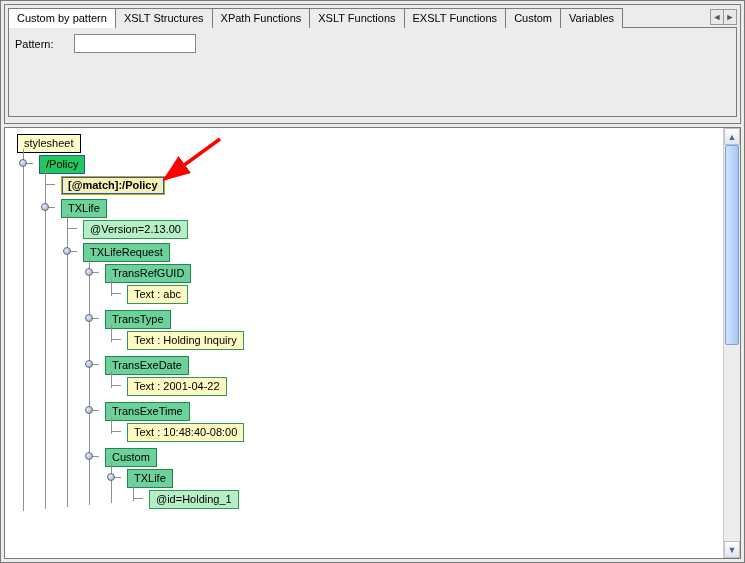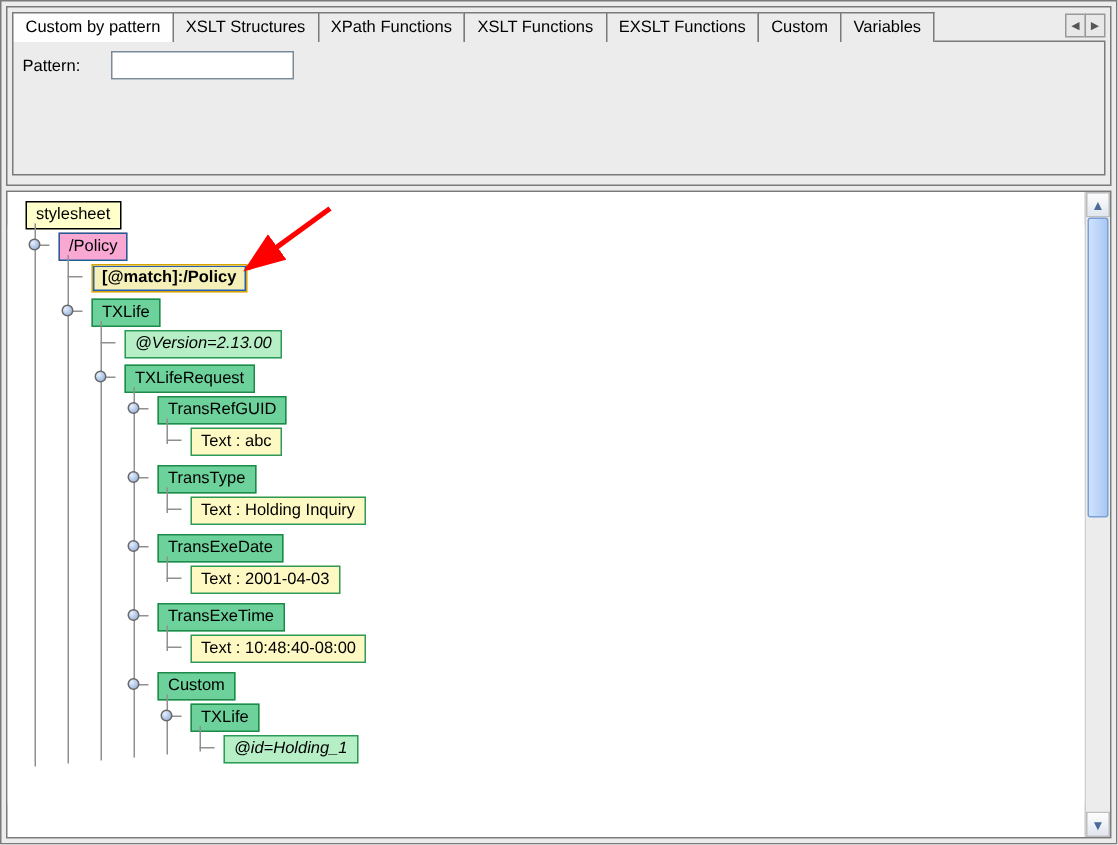--- a/index.html
+++ b/index.html
@@ -96,21 +96,20 @@
     border: 1px solid #7a7a7a;
     background: #fff;
     position: relative;
     overflow: hidden;
   }
   .tree-scroll {
     flex: 1;
     overflow: hidden;
     position: relative;
     background: #fff;
-    border-radius: 24px;
   }
   .tree {
     padding: 4px 0 4px 4px;
     position: relative;
   }
   ul.tnodes, ul.tnodes ul {
     list-style: none;
     margin: 0;
     padding-left: 16px;
     position: relative;
@@ -151,25 +150,25 @@
   }
   .nbox {
     display: inline-block;
     border: 1px solid;
     padding: 1px 6px;
     line-height: 15px;
     white-space: nowrap;
   }
   
   .c-stylesheet { background:#ffffcc; border-color:#000; }
-  .c-bluebright { background:#f9a8d4; border-color:#1f5f95; }
+  .c-bluebright { background:#22c55e; border-color:#1f5f95; }
   .c-blue-sel   { background:#5aa0db; border-color:#1f5f95; }
   .c-yellow-sel { background:#f5f0b8; border-color:#d6a200; box-shadow: 0 0 0 1px #2060bb inset; }
   .c-green-el   { background:#6cd19a; border-color:#1e8a4a; }
-  .c-green-attr { background:#b6efc6; border-color:#2e9a5a;font-style:italic; }
+  .c-green-attr { background:#b6efc6; border-color:#2e9a5a; }
   .c-green-text { background:#fef9c3; border-color:#2e9a5a; }
 
   
   .vscroll {
     width: 17px;
     background: #e9e9e9;
     border-left: 1px solid #cfcfcf;
     display:flex;flex-direction:column;
   }
   .vscroll .arrow {
@@ -286,21 +285,21 @@
                                 <span class="nbox c-green-text">Text : Holding Inquiry</span>
                               </li>
                             </ul>
                           </li>
 
                           <li class="tn">
                             <span class="handle"></span>
                             <span class="nbox c-green-el">TransExeDate</span>
                             <ul class="tnodes">
                               <li class="tn">
-                                <span class="nbox c-green-text">Text : 2001-04-03</span>
+                                <span class="nbox c-green-text">Text : 2001-04-22</span>
                               </li>
                             </ul>
                           </li>
 
                           <li class="tn">
                             <span class="handle"></span>
                             <span class="nbox c-green-el">TransExeTime</span>
                             <ul class="tnodes">
                               <li class="tn">
                                 <span class="nbox c-green-text">Text : 10:48:40-08:00</span>

